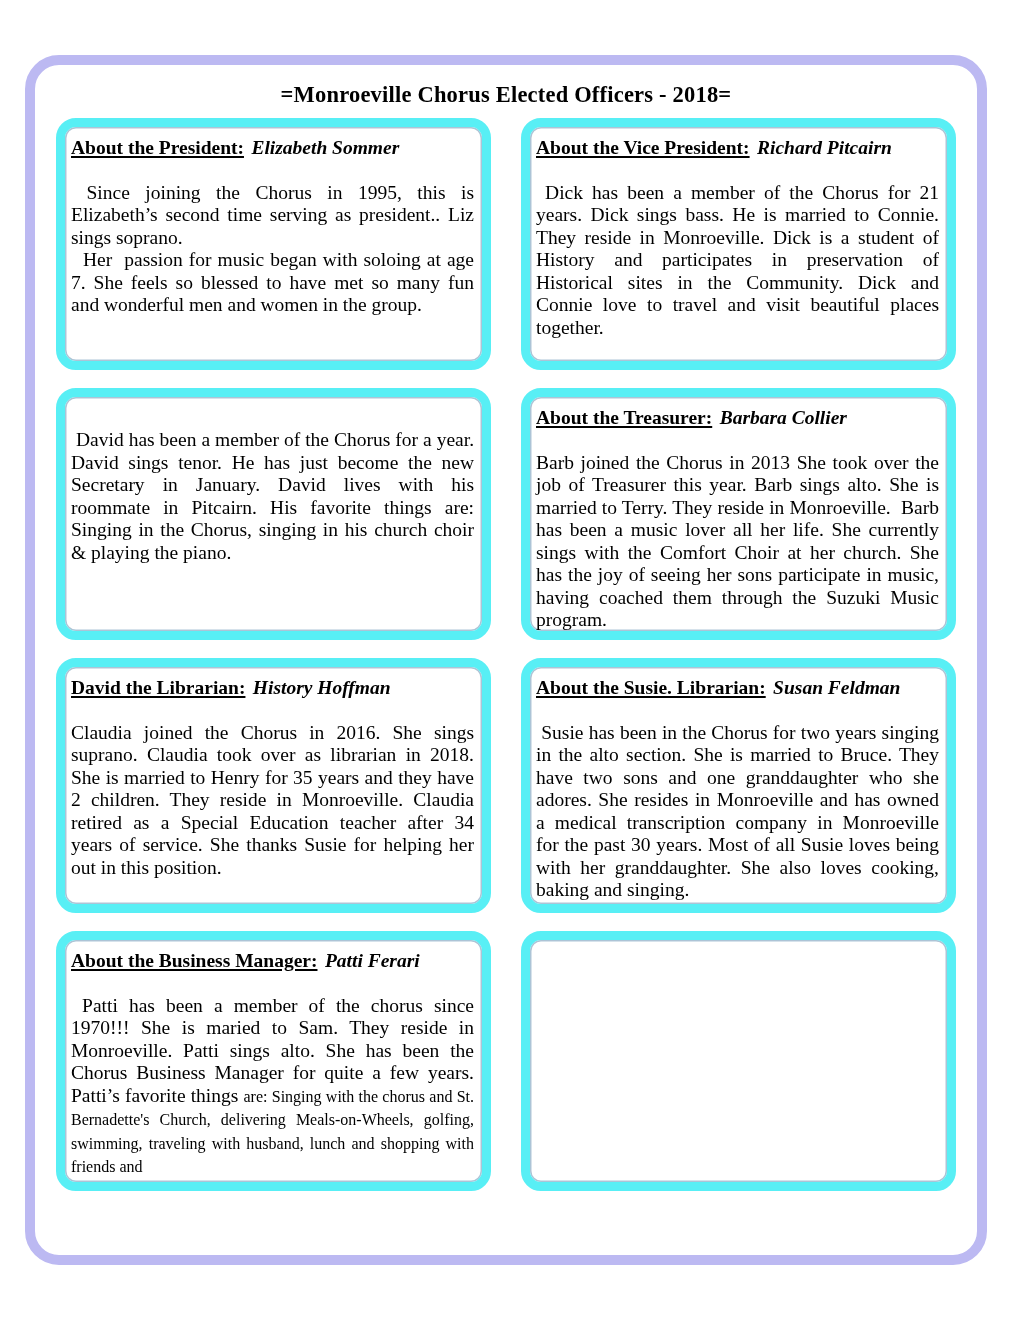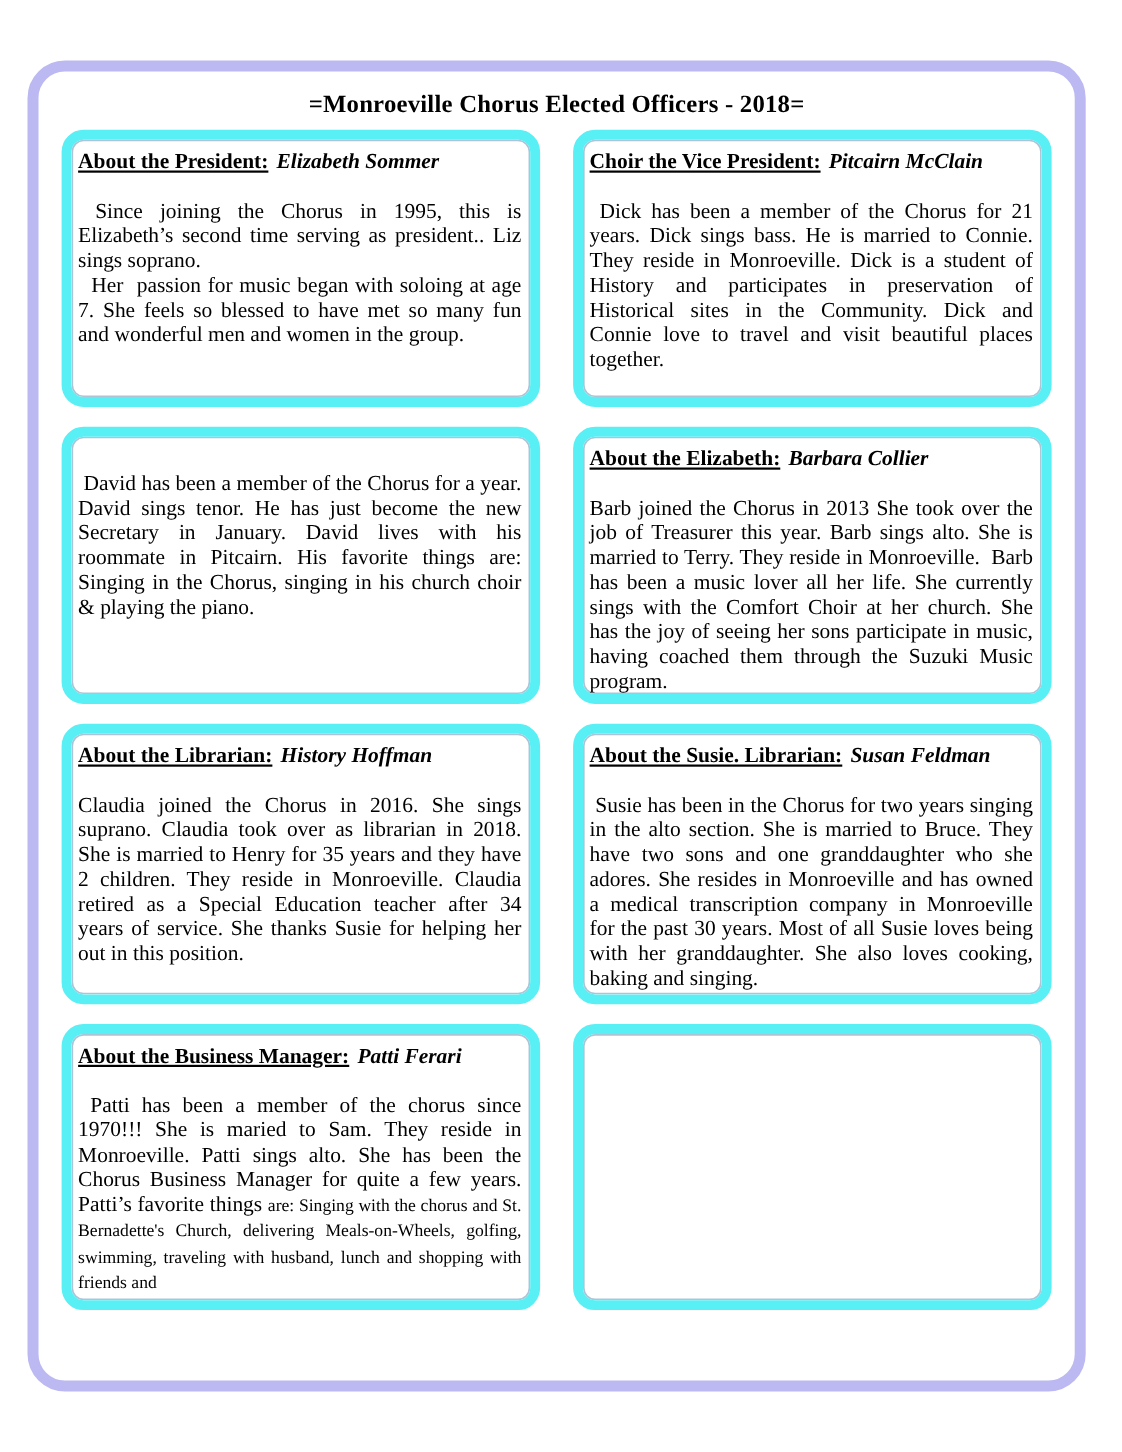--- a/index.html
+++ b/index.html
@@ -90,35 +90,35 @@
 
     <div class="grid">
 
       <section class="card">
         <div class="card-heading"><span class="role">About the President:</span><span class="name">Elizabeth Sommer</span></div>
         <p class="card-body"><span> Since joining the Chorus in 1995, this is Elizabeth’s second time serving as president.. Liz sings soprano.
   Her  passion for music began with soloing at age 7. She feels so blessed to have met so many fun and wonderful men and women in the group.</span></p>
       </section>
 
       <section class="card">
-        <div class="card-heading"><span class="role">Choir the Vice President:</span><span class="name">Pitcairn McClain</span></div>
+        <div class="card-heading"><span class="role">About the Vice President:</span><span class="name">Richard Pitcairn</span></div>
         <p class="card-body"><span> Dick has been a member of the Chorus for 21 years. Dick sings bass. He is married to Connie. They reside in Monroeville. Dick is a student of History and participates in preservation of Historical sites in the Community. Dick and Connie love to travel and visit beautiful places together.</span></p>
       </section>
 
       <section class="card">
         <p class="card-body"><span> David has been a member of the Chorus for a year. David sings tenor. He has just become the new Secretary in January. David lives with his roommate in Pitcairn. His favorite things are: Singing in the Chorus, singing in his church choir &amp; playing the piano.</span></p>
       </section>
 
       <section class="card">
-        <div class="card-heading"><span class="role">About the Elizabeth:</span><span class="name">Barbara Collier</span></div>
+        <div class="card-heading"><span class="role">About the Treasurer:</span><span class="name">Barbara Collier</span></div>
         <p class="card-body"><span>Barb joined the Chorus in 2013 She took over the job of Treasurer this year. Barb sings alto. She is married to Terry. They reside in Monroeville.  Barb has been a music lover all her life. She currently sings with the Comfort Choir at her church. She has the joy of seeing her sons participate in music, having coached them through the Suzuki Music program.</span></p>
       </section>
 
       <section class="card">
-        <div class="card-heading"><span class="role">About the Librarian:</span><span class="name">History Hoffman</span></div>
+        <div class="card-heading"><span class="role">David the Librarian:</span><span class="name">History Hoffman</span></div>
         <p class="card-body"><span>Claudia joined the Chorus in 2016. She sings suprano. Claudia took over as librarian in 2018. She is married to Henry for 35 years and they have 2 children. They reside in Monroeville. Claudia retired as a Special Education teacher after 34 years of service. She thanks Susie for helping her out in this position.</span></p>
       </section>
 
       <section class="card">
         <div class="card-heading"><span class="role">About the Susie. Librarian:</span><span class="name">Susan Feldman</span></div>
         <p class="card-body"><span> Susie has been in the Chorus for two years singing in the alto section. She is married to Bruce. They have two sons and one granddaughter who she adores. She resides in Monroeville and has owned a medical transcription company in Monroeville for the past 30 years. Most of all Susie loves being with her granddaughter. She also loves cooking, baking and singing.</span></p>
       </section>
 
       <section class="card">
         <div class="card-heading"><span class="role">About the Business Manager:</span><span class="name">Patti Ferari</span></div>

